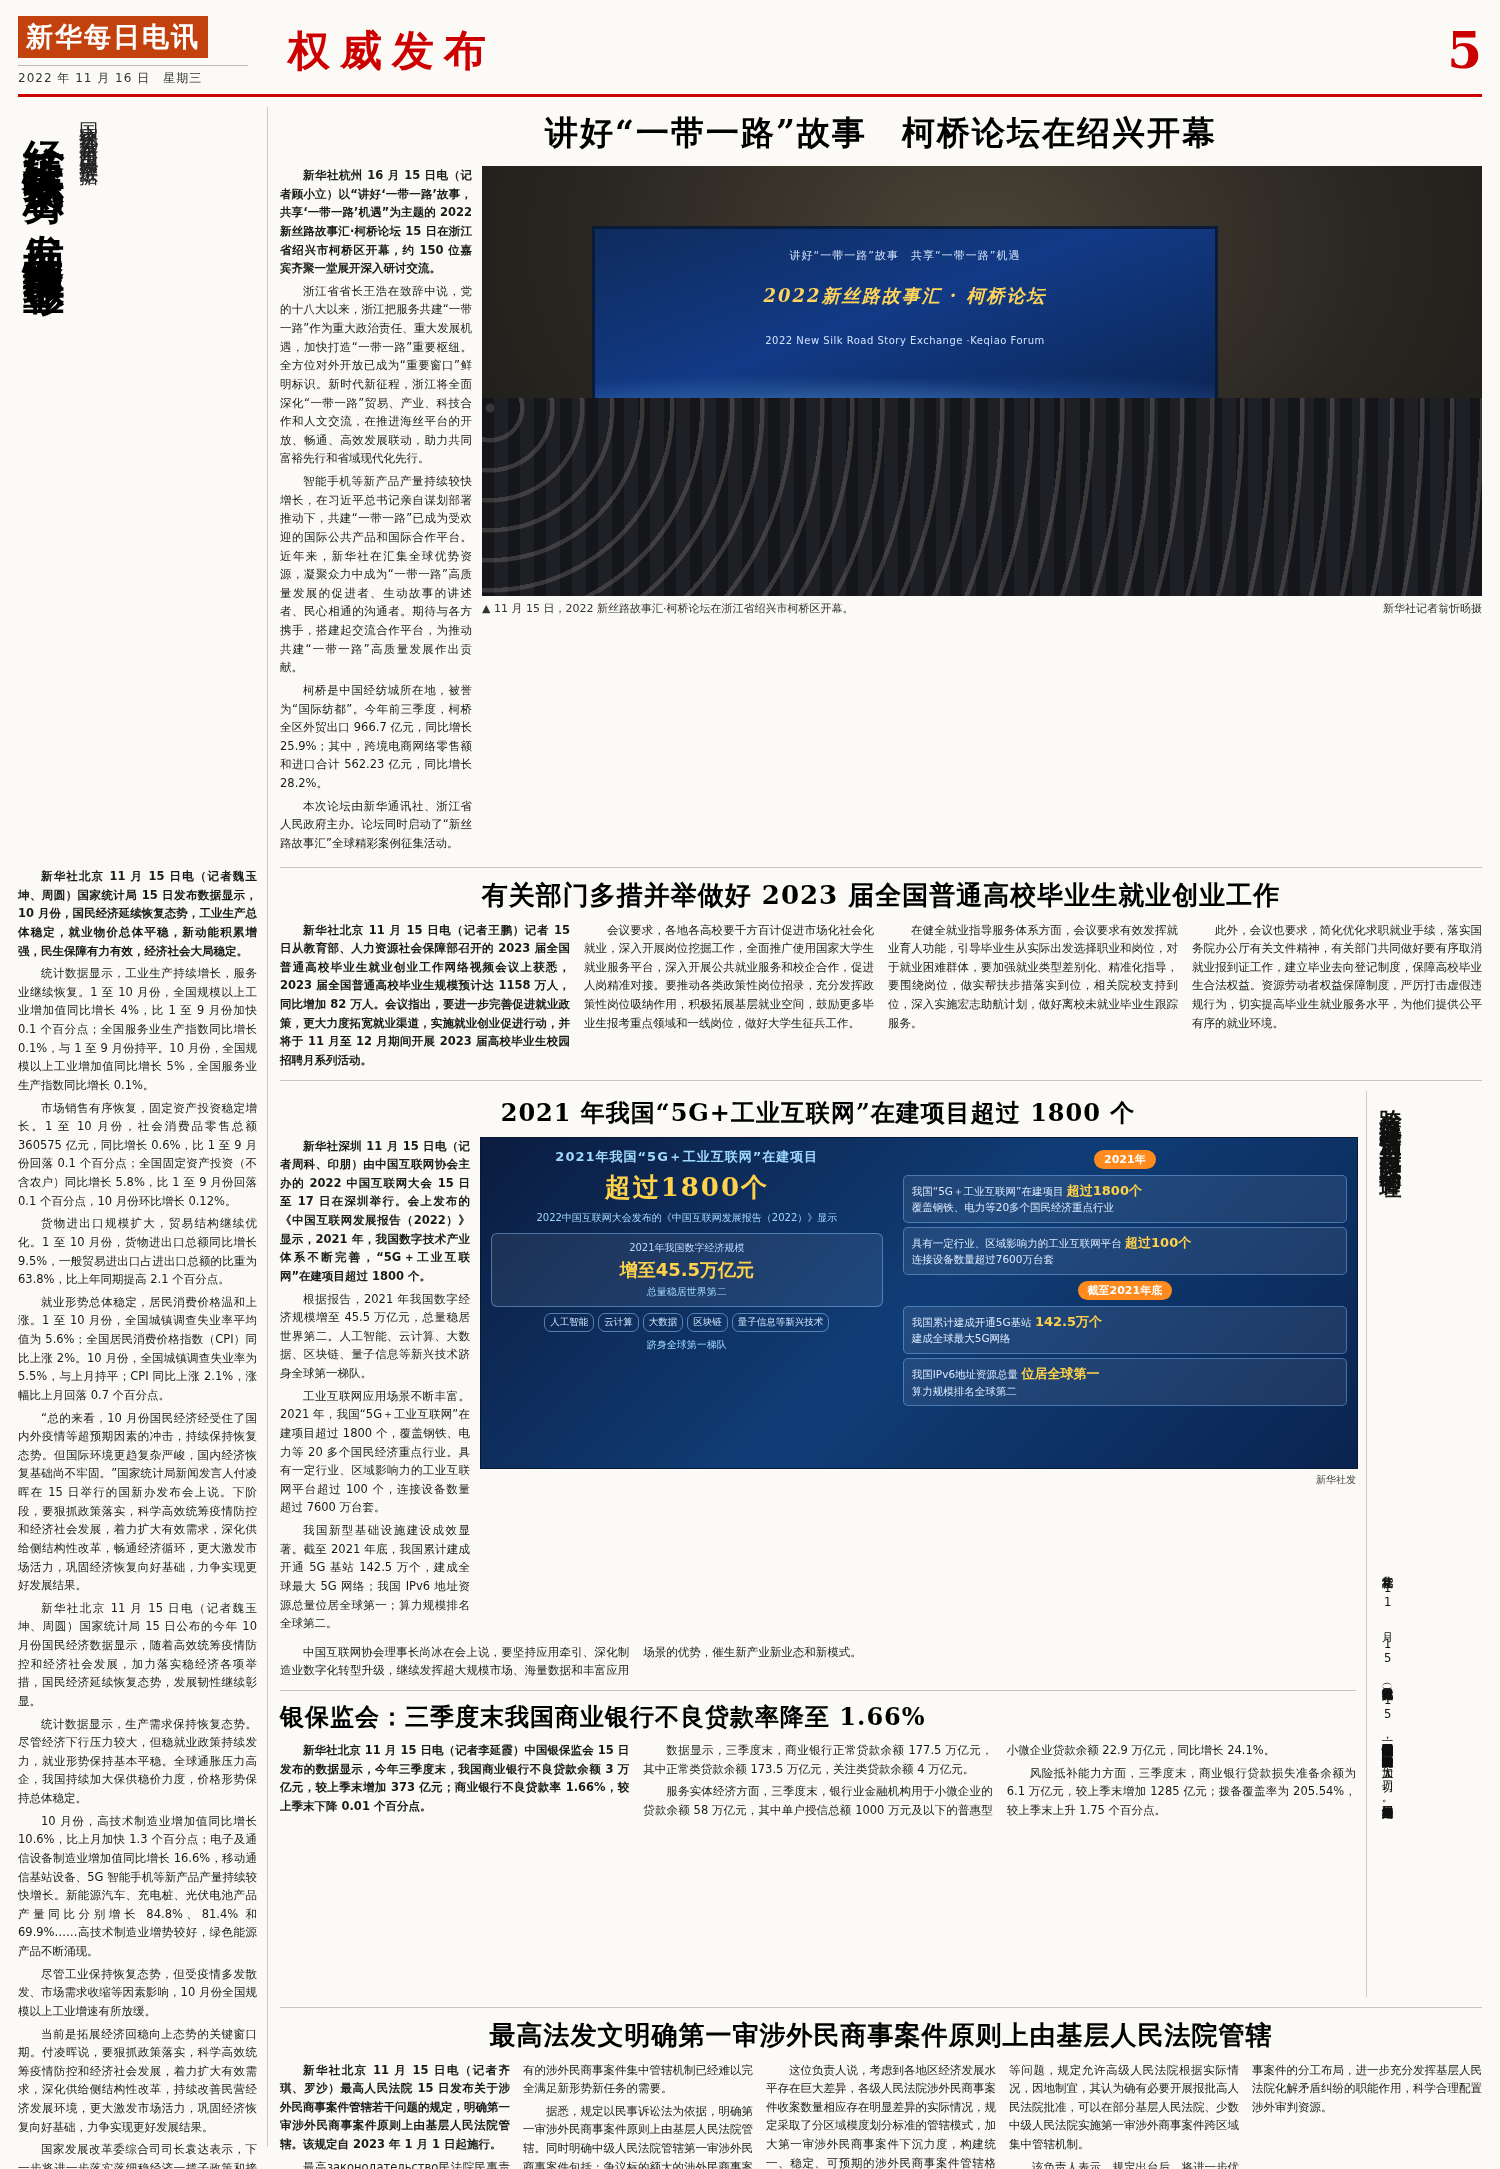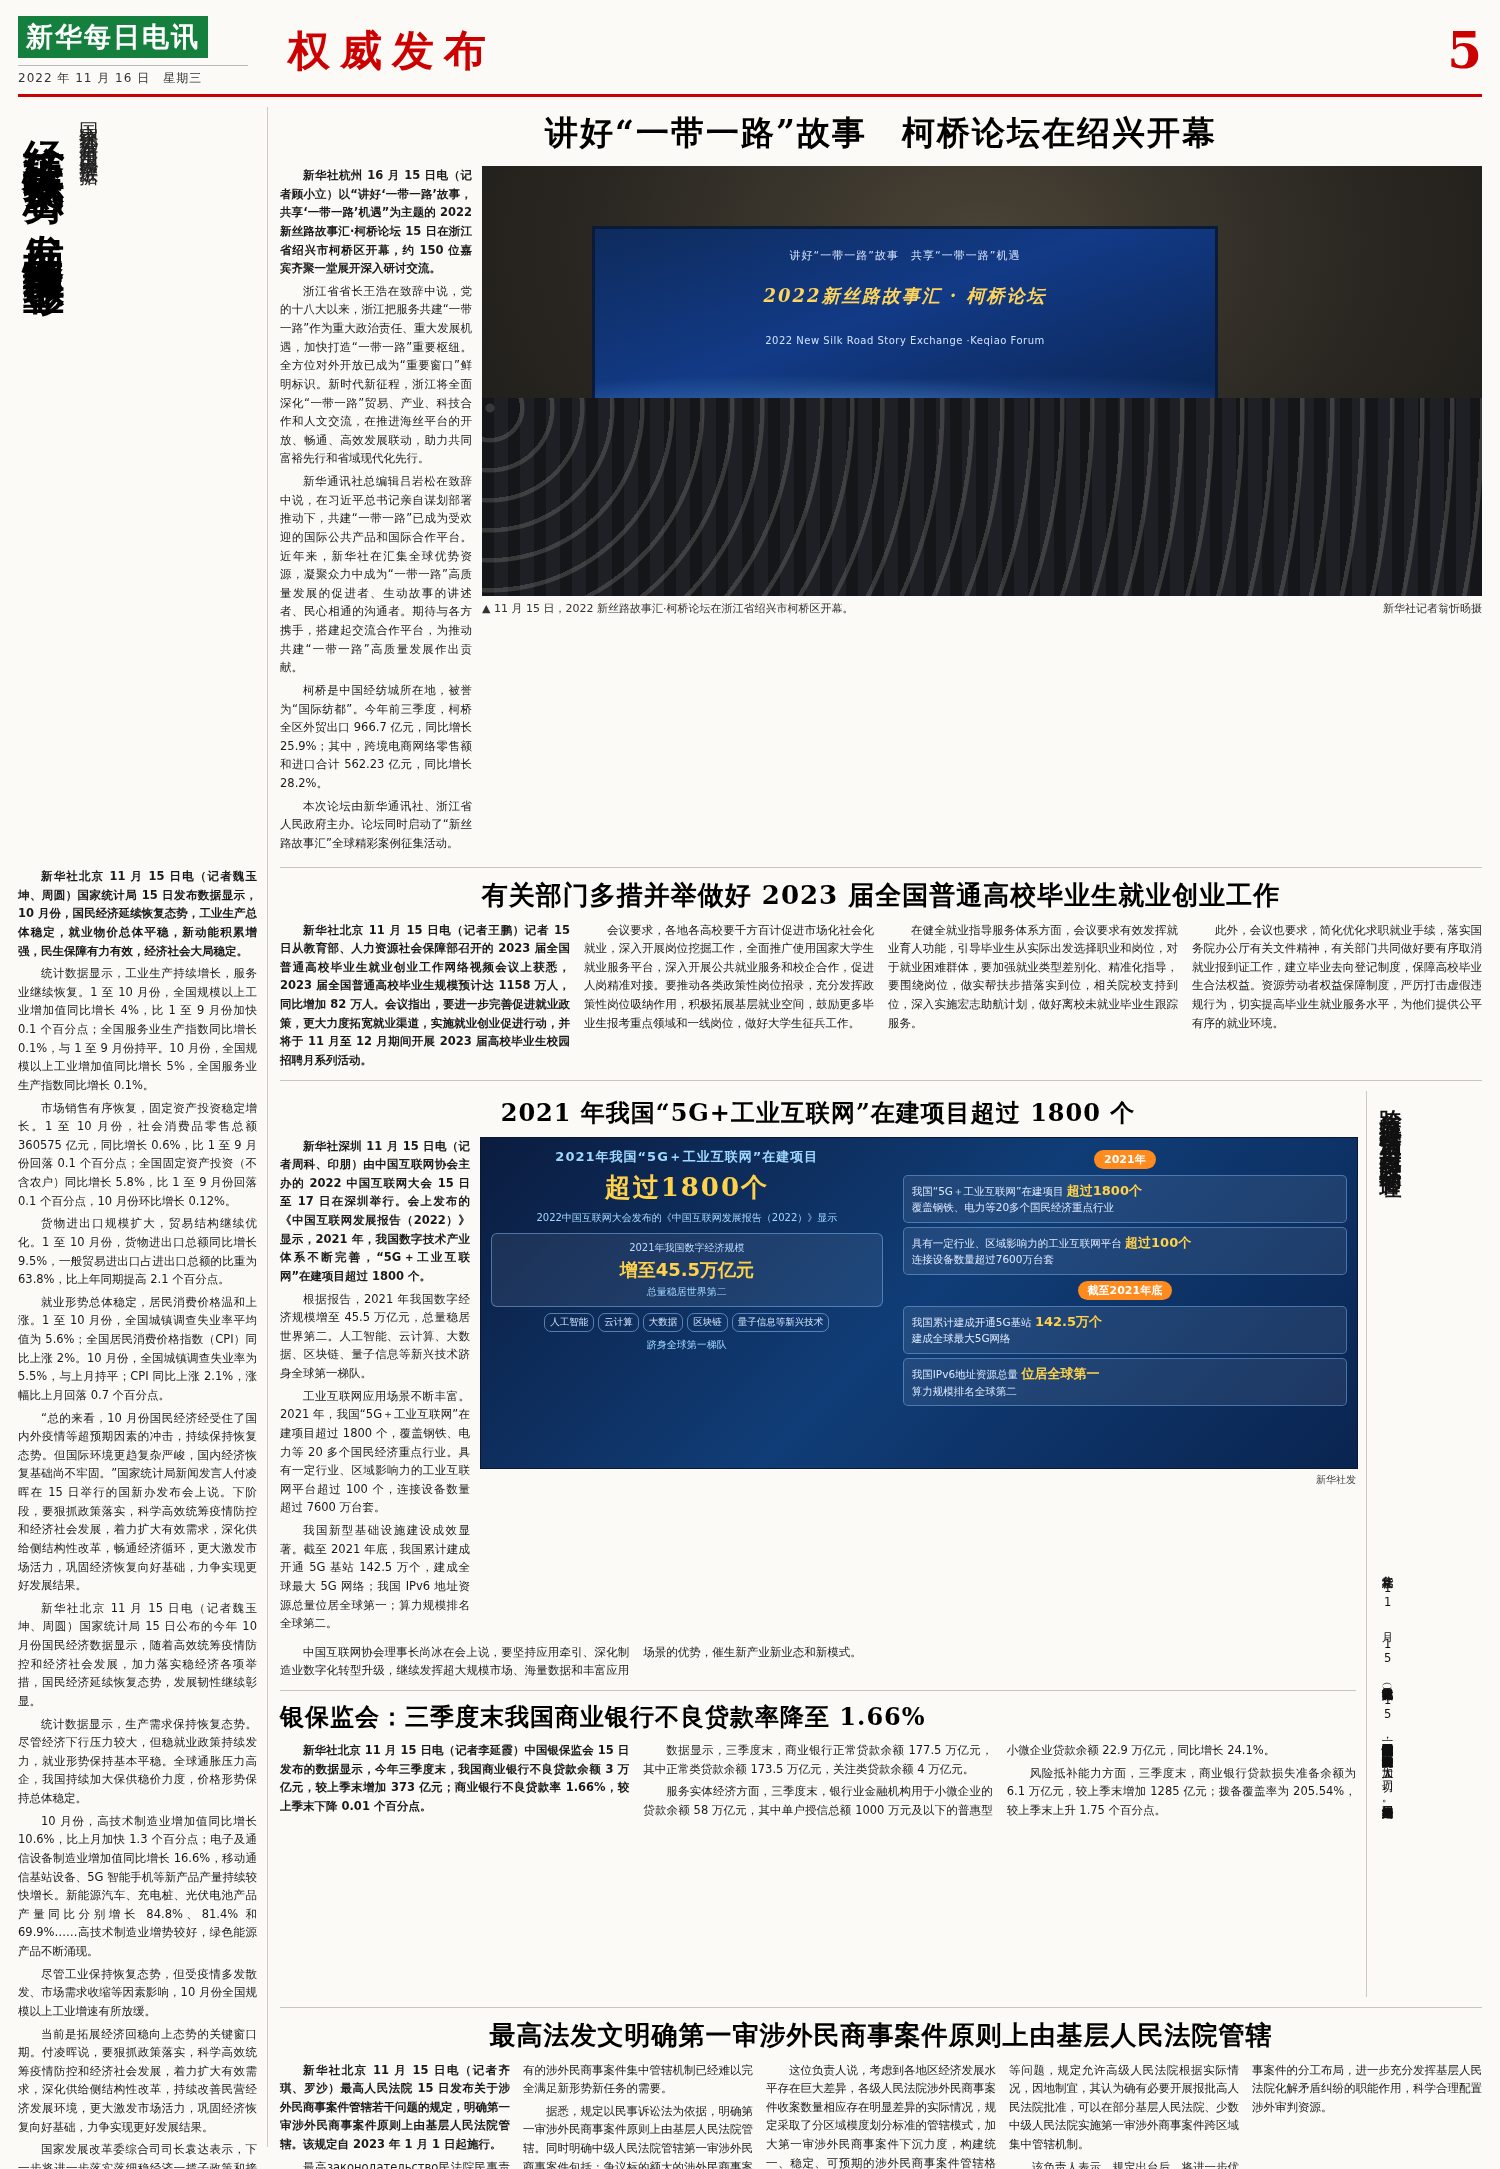--- a/index.html
+++ b/index.html
@@ -1,21 +1,21 @@
 <!DOCTYPE html>
 <html><head>
 <meta charset="utf-8">
 <style>
   html,body{margin:0;padding:0;background:#f2efe9;}
   body{width:1500px;height:2169px;font-family:"DejaVu Sans","Liberation Sans",sans-serif;color:#111;}
   .page{position:relative;width:1500px;height:2169px;background:#fbfaf7;box-sizing:border-box;padding:14px 18px;}
   
   .masthead{display:flex;align-items:center;border-bottom:3px solid #c00; padding-bottom:6px;height:74px;}
   .mast-left{width:270px;display:flex;flex-direction:column;justify-content:center;}
-  .mast-logo{display:inline-block;background:#15803d;color:#fff;font-family:"DejaVu Serif","Liberation Serif",serif;font-weight:bold;font-size:27px;letter-spacing:2px;padding:3px 8px;width:max-content;}
+  .mast-logo{display:inline-block;background:#c2410c;color:#fff;font-family:"DejaVu Serif","Liberation Serif",serif;font-weight:bold;font-size:27px;letter-spacing:2px;padding:3px 8px;width:max-content;}
   .mast-date{font-size:12px;color:#333;margin-top:7px;letter-spacing:1px;border-top:1px solid #bbb;padding-top:4px;width:230px;}
   .mast-center{flex:1;text-align:left;}
   .mast-title{font-family:"DejaVu Serif","Liberation Serif",serif;font-weight:bold;font-size:42px;color:#c00;letter-spacing:10px;}
   .mast-right{width:120px;text-align:right;}
   .page-no{font-family:"DejaVu Serif","Liberation Serif",serif;font-size:50px;font-weight:bold;color:#c00;line-height:1;}
 
   
   .content{display:flex;margin-top:10px;height:2040px;}
   .col-left{width:250px;border-right:1px solid #cfcbc4;padding-right:10px;box-sizing:border-box;}
   .col-main{flex:1;padding-left:12px;box-sizing:border-box;}
@@ -125,21 +125,21 @@
 
     <div class="col-main">
 
       <div class="hl hl-xl">讲好“一带一路”故事　柯桥论坛在绍兴开幕</div>
 
       <div class="flexrow">
         <div style="width:192px;margin-right:10px;">
           <div class="body-text">
             <p class="lead">新华社杭州 16 月 15 日电（记者顾小立）以“讲好‘一带一路’故事，共享‘一带一路’机遇”为主题的 2022 新丝路故事汇·柯桥论坛 15 日在浙江省绍兴市柯桥区开幕，约 150 位嘉宾齐聚一堂展开深入研讨交流。</p>
             <p>浙江省省长王浩在致辞中说，党的十八大以来，浙江把服务共建“一带一路”作为重大政治责任、重大发展机遇，加快打造“一带一路”重要枢纽。全方位对外开放已成为“重要窗口”鲜明标识。新时代新征程，浙江将全面深化“一带一路”贸易、产业、科技合作和人文交流，在推进海丝平台的开放、畅通、高效发展联动，助力共同富裕先行和省域现代化先行。</p>
-            <p>新华通讯社总编辑吕岩松在致辞中说，在习近平总书记亲自谋划部署推动下，共建“一带一路”已成为受欢迎的国际公共产品和国际合作平台。近年来，新华社在汇集全球优势资源，凝聚众力中成为“一带一路”高质量发展的促进者、生动故事的讲述者、民心相通的沟通者。期待与各方携手，搭建起交流合作平台，为推动共建“一带一路”高质量发展作出贡献。</p>
+            <p>智能手机等新产品产量持续较快增长，在习近平总书记亲自谋划部署推动下，共建“一带一路”已成为受欢迎的国际公共产品和国际合作平台。近年来，新华社在汇集全球优势资源，凝聚众力中成为“一带一路”高质量发展的促进者、生动故事的讲述者、民心相通的沟通者。期待与各方携手，搭建起交流合作平台，为推动共建“一带一路”高质量发展作出贡献。</p>
             <p>柯桥是中国经纺城所在地，被誉为“国际纺都”。今年前三季度，柯桥全区外贸出口 966.7 亿元，同比增长 25.9%；其中，跨境电商网络零售额和进口合计 562.23 亿元，同比增长 28.2%。</p>
             <p>本次论坛由新华通讯社、浙江省人民政府主办。论坛同时启动了“新丝路故事汇”全球精彩案例征集活动。</p>
           </div>
         </div>
         <div class="grow">
           <div class="photo">
             <div class="hall"></div>
             <div class="stage">
               <div class="l1">讲好“一带一路”故事　共享“一带一路”机遇</div>
               <div class="l2">2022新丝路故事汇 · 柯桥论坛</div>

